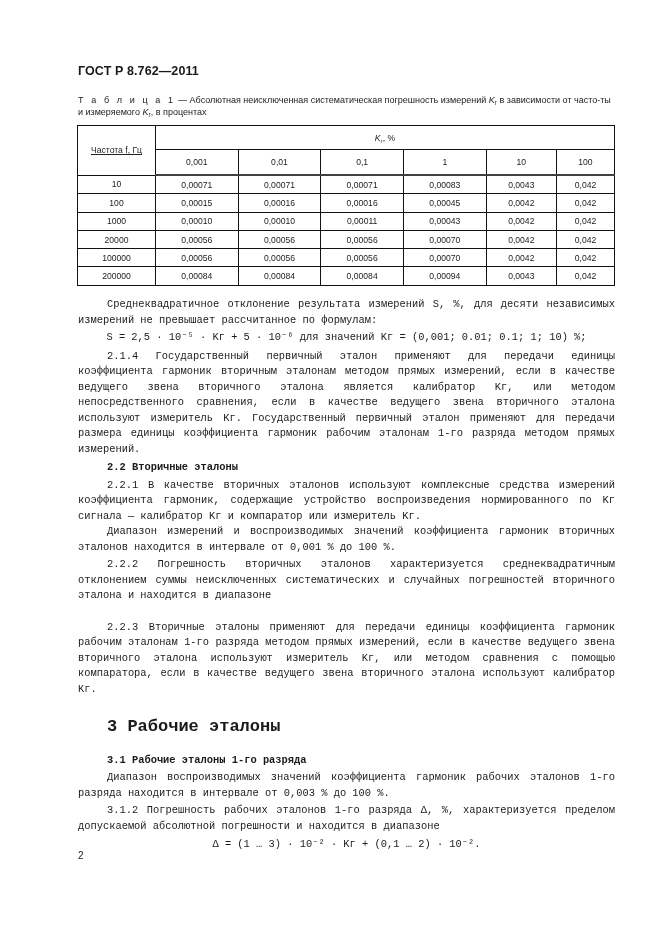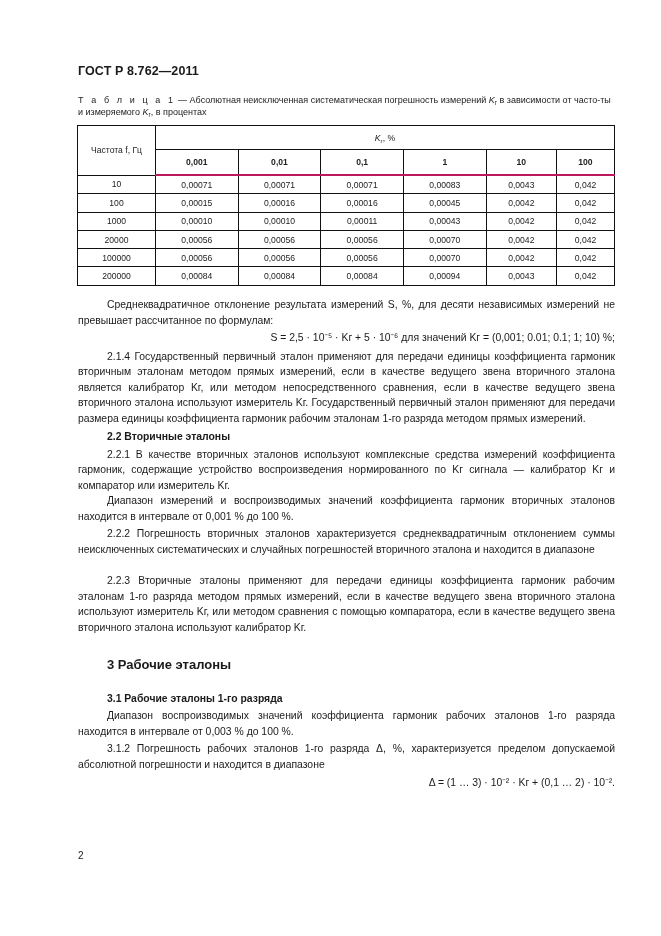--- a/index.html
+++ b/index.html
@@ -21,31 +21,31 @@
     sub { font-size: 0.7em; vertical-align: -0.25em; line-height: 0; }
 
     table.t1 {
       position: absolute; left: 77px; top: 125px; width: 538px;
       border-collapse: collapse; font-size: 8.6px; color: #222;
     }
     table.t1 td {
       border: 1px solid #111; text-align: center; padding: 0; height: 17.3px;
     }
     table.t1 tr.hdr1 td { height: 23px; }
-    table.t1 tr.hdr2 td { height: 24px; border-bottom: 2px solid #be185d; font-weight: bold; }
-    table.t1 td.freq-h { width: 77px; }
+    table.t1 tr.hdr2 td { height: 24px; border-bottom: 2px solid #404040; }
+    table.t1 td.freq-h { width: 77px; text-decoration: underline; }
 
     .text {
       position: absolute; left: 78px; width: 537px;
       font-size: 10.4px; line-height: 15.5px; text-align: justify; color: #1a1a1a;
     }
     .ind { text-indent: 29px; }
-    .center { text-align: right; text-indent: 0; }
+    .center { text-align: center; text-indent: 0; }
     .bold { font-weight: bold; }
-    .sec-h { font-size: 13px; font-weight: bold; }
+    .sec-h { font-size: 17px; font-weight: bold; }
     p { margin: 0; }
     .pageno { position: absolute; left: 78px; top: 850px; font-size: 10px; }
   </style>
 </head>
 <body>
 
 <div class="page">
 
   <div class="header">ГОСТ Р 8.762—2011</div>
 
@@ -117,21 +117,21 @@
       <td>0,00084</td>
       <td>0,00084</td>
       <td>0,00084</td>
       <td>0,00094</td>
       <td>0,0043</td>
       <td>0,042</td>
     </tr>
   </tbody>
     </table>
 
-  <div class="text" style="top:297px;">
+  <div class="text" style="top:297px;font-family:Liberation Mono, monospace;">
     <p class="ind">Среднеквадратичное отклонение результата измерений S, %, для десяти независимых измерений не превышает рассчитанное по формулам:</p>
     <p class="center" style="margin-top:2px;">S = 2,5 · 10⁻⁵ · Kг + 5 · 10⁻⁶  для значений Kг = (0,001; 0.01; 0.1; 1; 10) %;</p>
     <p class="ind" style="margin-top:3px;">2.1.4  Государственный первичный эталон применяют для передачи единицы коэффициента гармоник вторичным эталонам методом прямых измерений, если в качестве ведущего звена вторичного эталона является калибратор Kг, или методом непосредственного сравнения, если в качестве ведущего звена вторичного эталона используют измеритель Kг. Государственный первичный эталон применяют для передачи размера единицы коэффициента гармоник рабочим эталонам 1-го разряда методом прямых измерений.</p>
     <p class="ind bold" style="margin-top:3px;">2.2  Вторичные эталоны</p>
     <p class="ind" style="margin-top:2px;">2.2.1  В качестве вторичных эталонов используют комплексные средства измерений коэффициента гармоник, содержащие устройство воспроизведения нормированного по Kг сигнала — калибратор Kг и компаратор или измеритель Kг.</p>
     <p class="ind" style="margin-top:0;">Диапазон измерений и воспроизводимых значений коэффициента гармоник вторичных эталонов находится в интервале от 0,001 % до 100 %.</p>
     <p class="ind" style="margin-top:2px;">2.2.2  Погрешность вторичных эталонов характеризуется среднеквадратичным отклонением суммы неисключенных систематических и случайных погрешностей вторичного эталона и находится в диапазоне</p>
     <p class="ind" style="margin-top:16px;">2.2.3  Вторичные эталоны применяют для передачи единицы коэффициента гармоник рабочим эталонам 1-го разряда методом прямых измерений, если в качестве ведущего звена вторичного эталона используют измеритель Kг, или методом сравнения с помощью компаратора, если в качестве ведущего звена вторичного эталона используют калибратор Kг.</p>
     <p class="ind sec-h" style="margin-top:22px;">3  Рабочие эталоны</p>
     <p class="ind bold" style="margin-top:18px;">3.1  Рабочие эталоны 1-го разряда</p>

